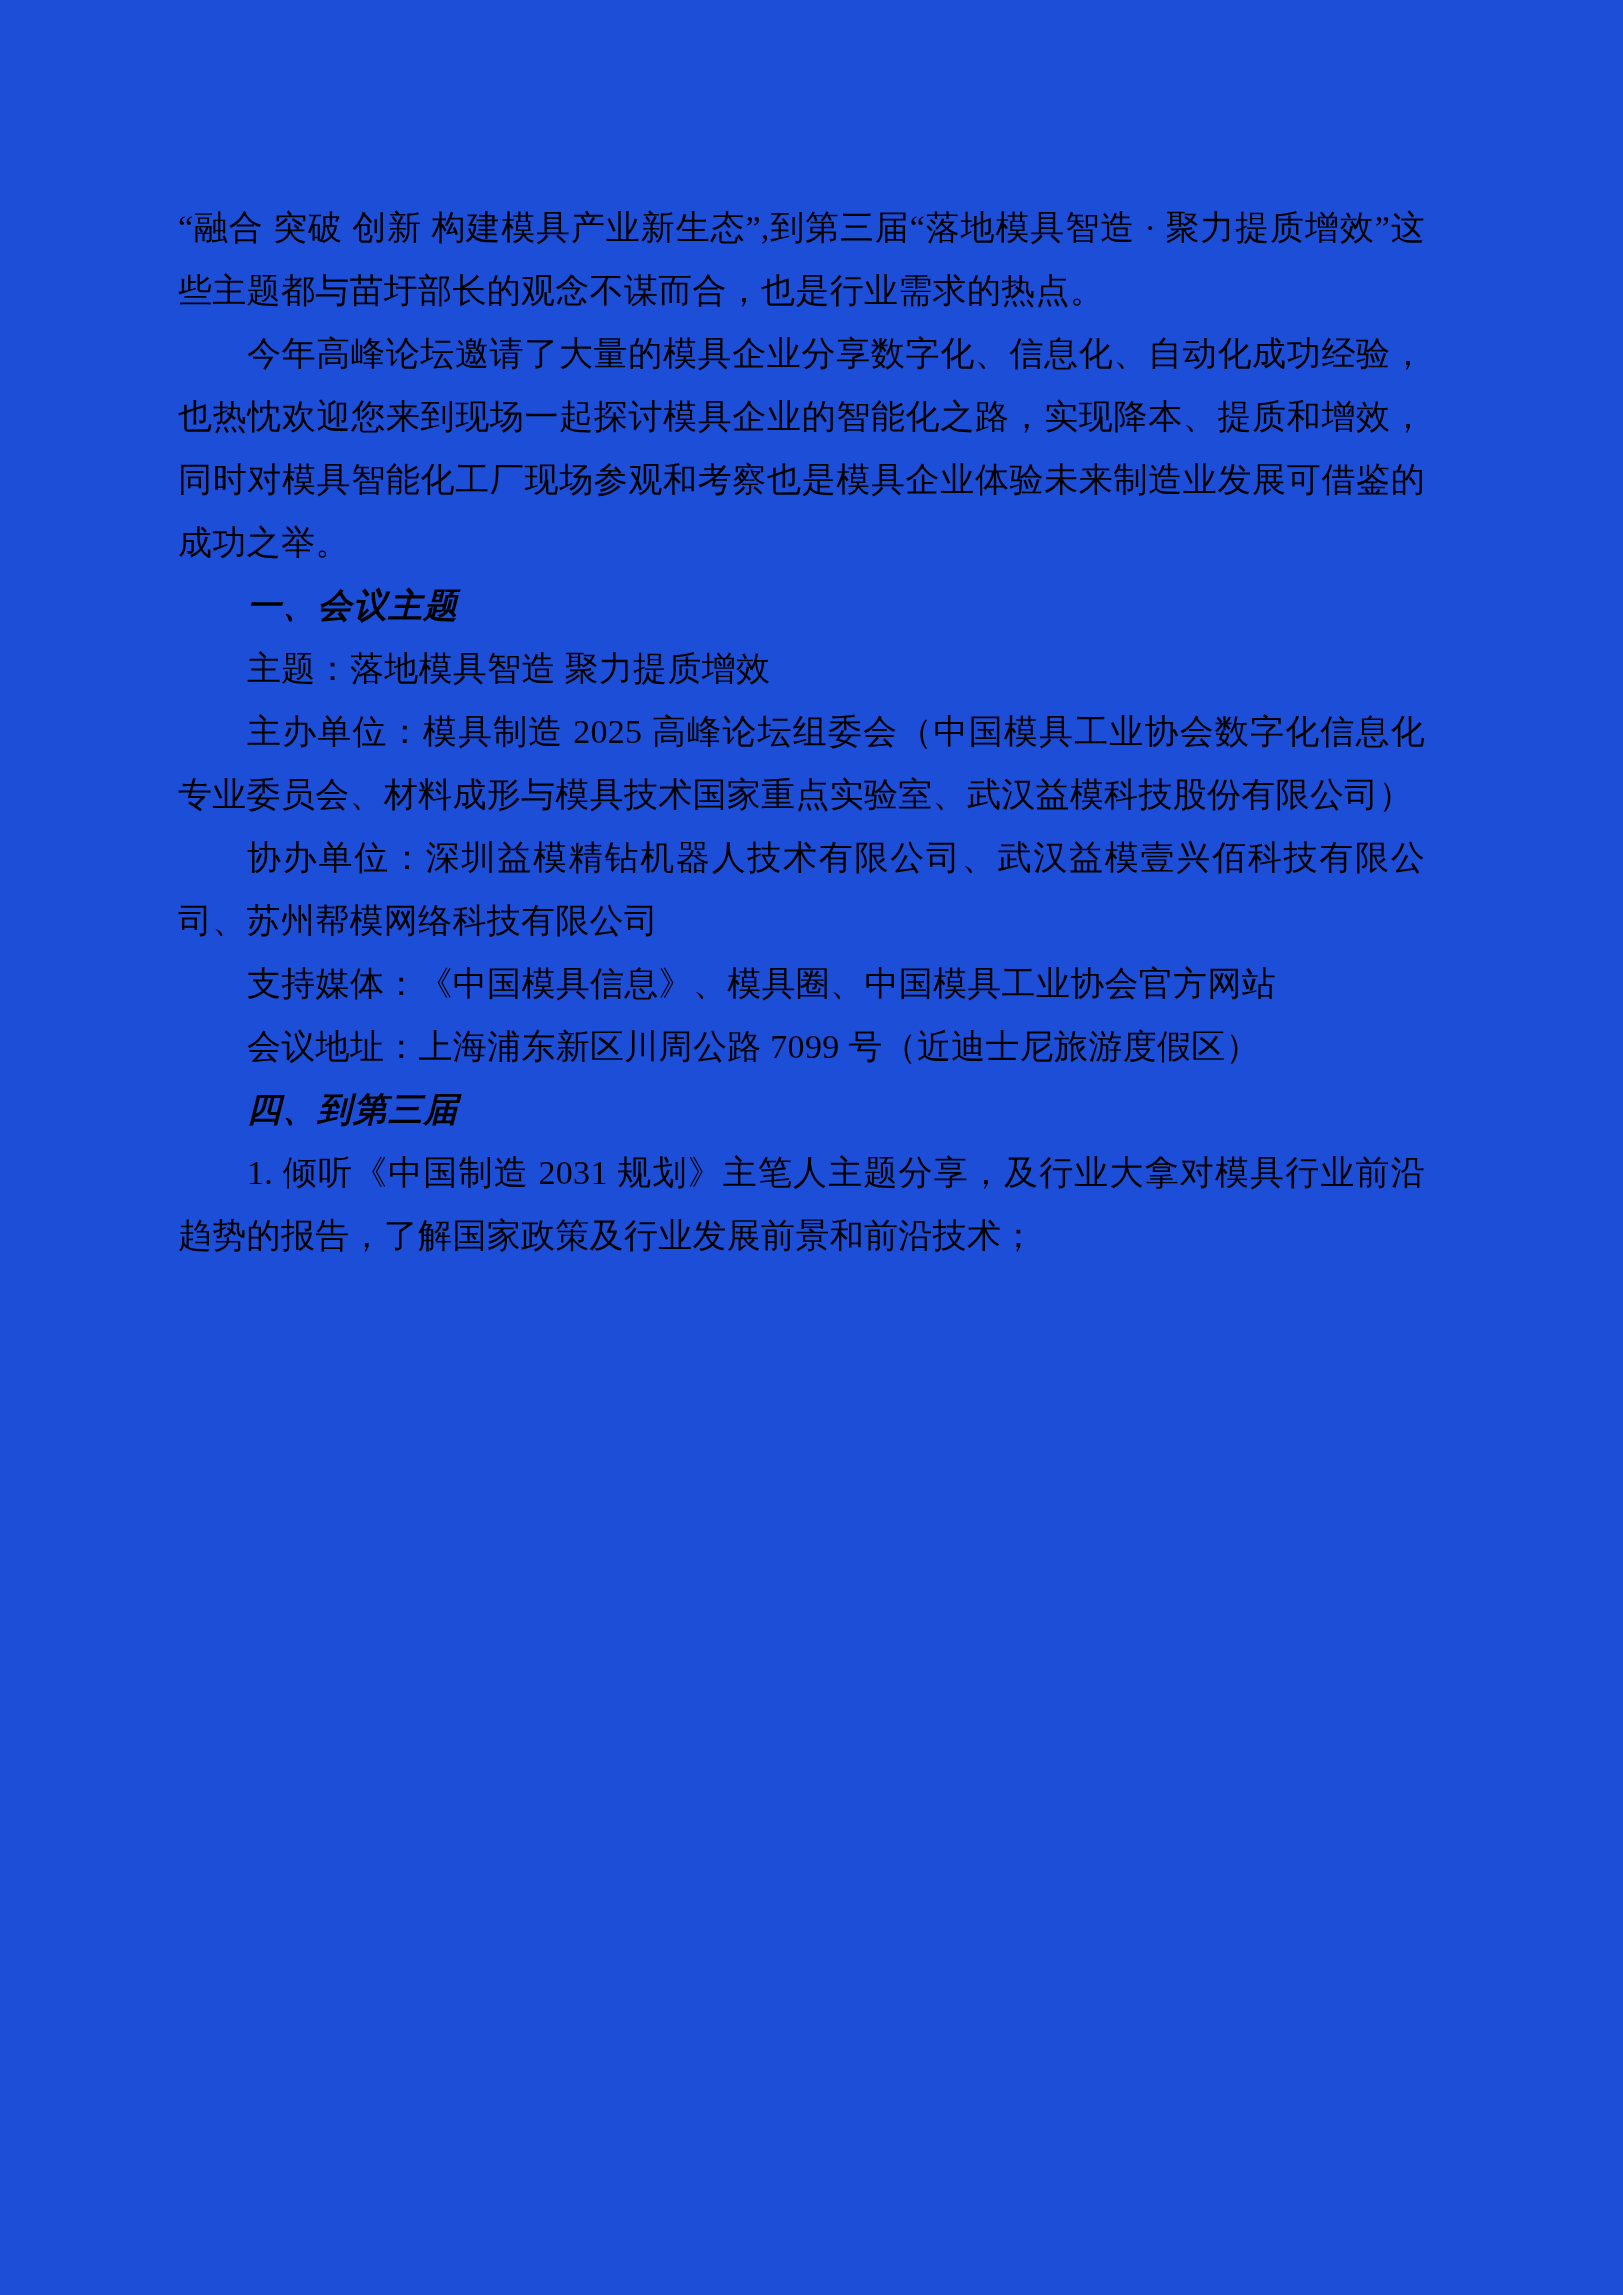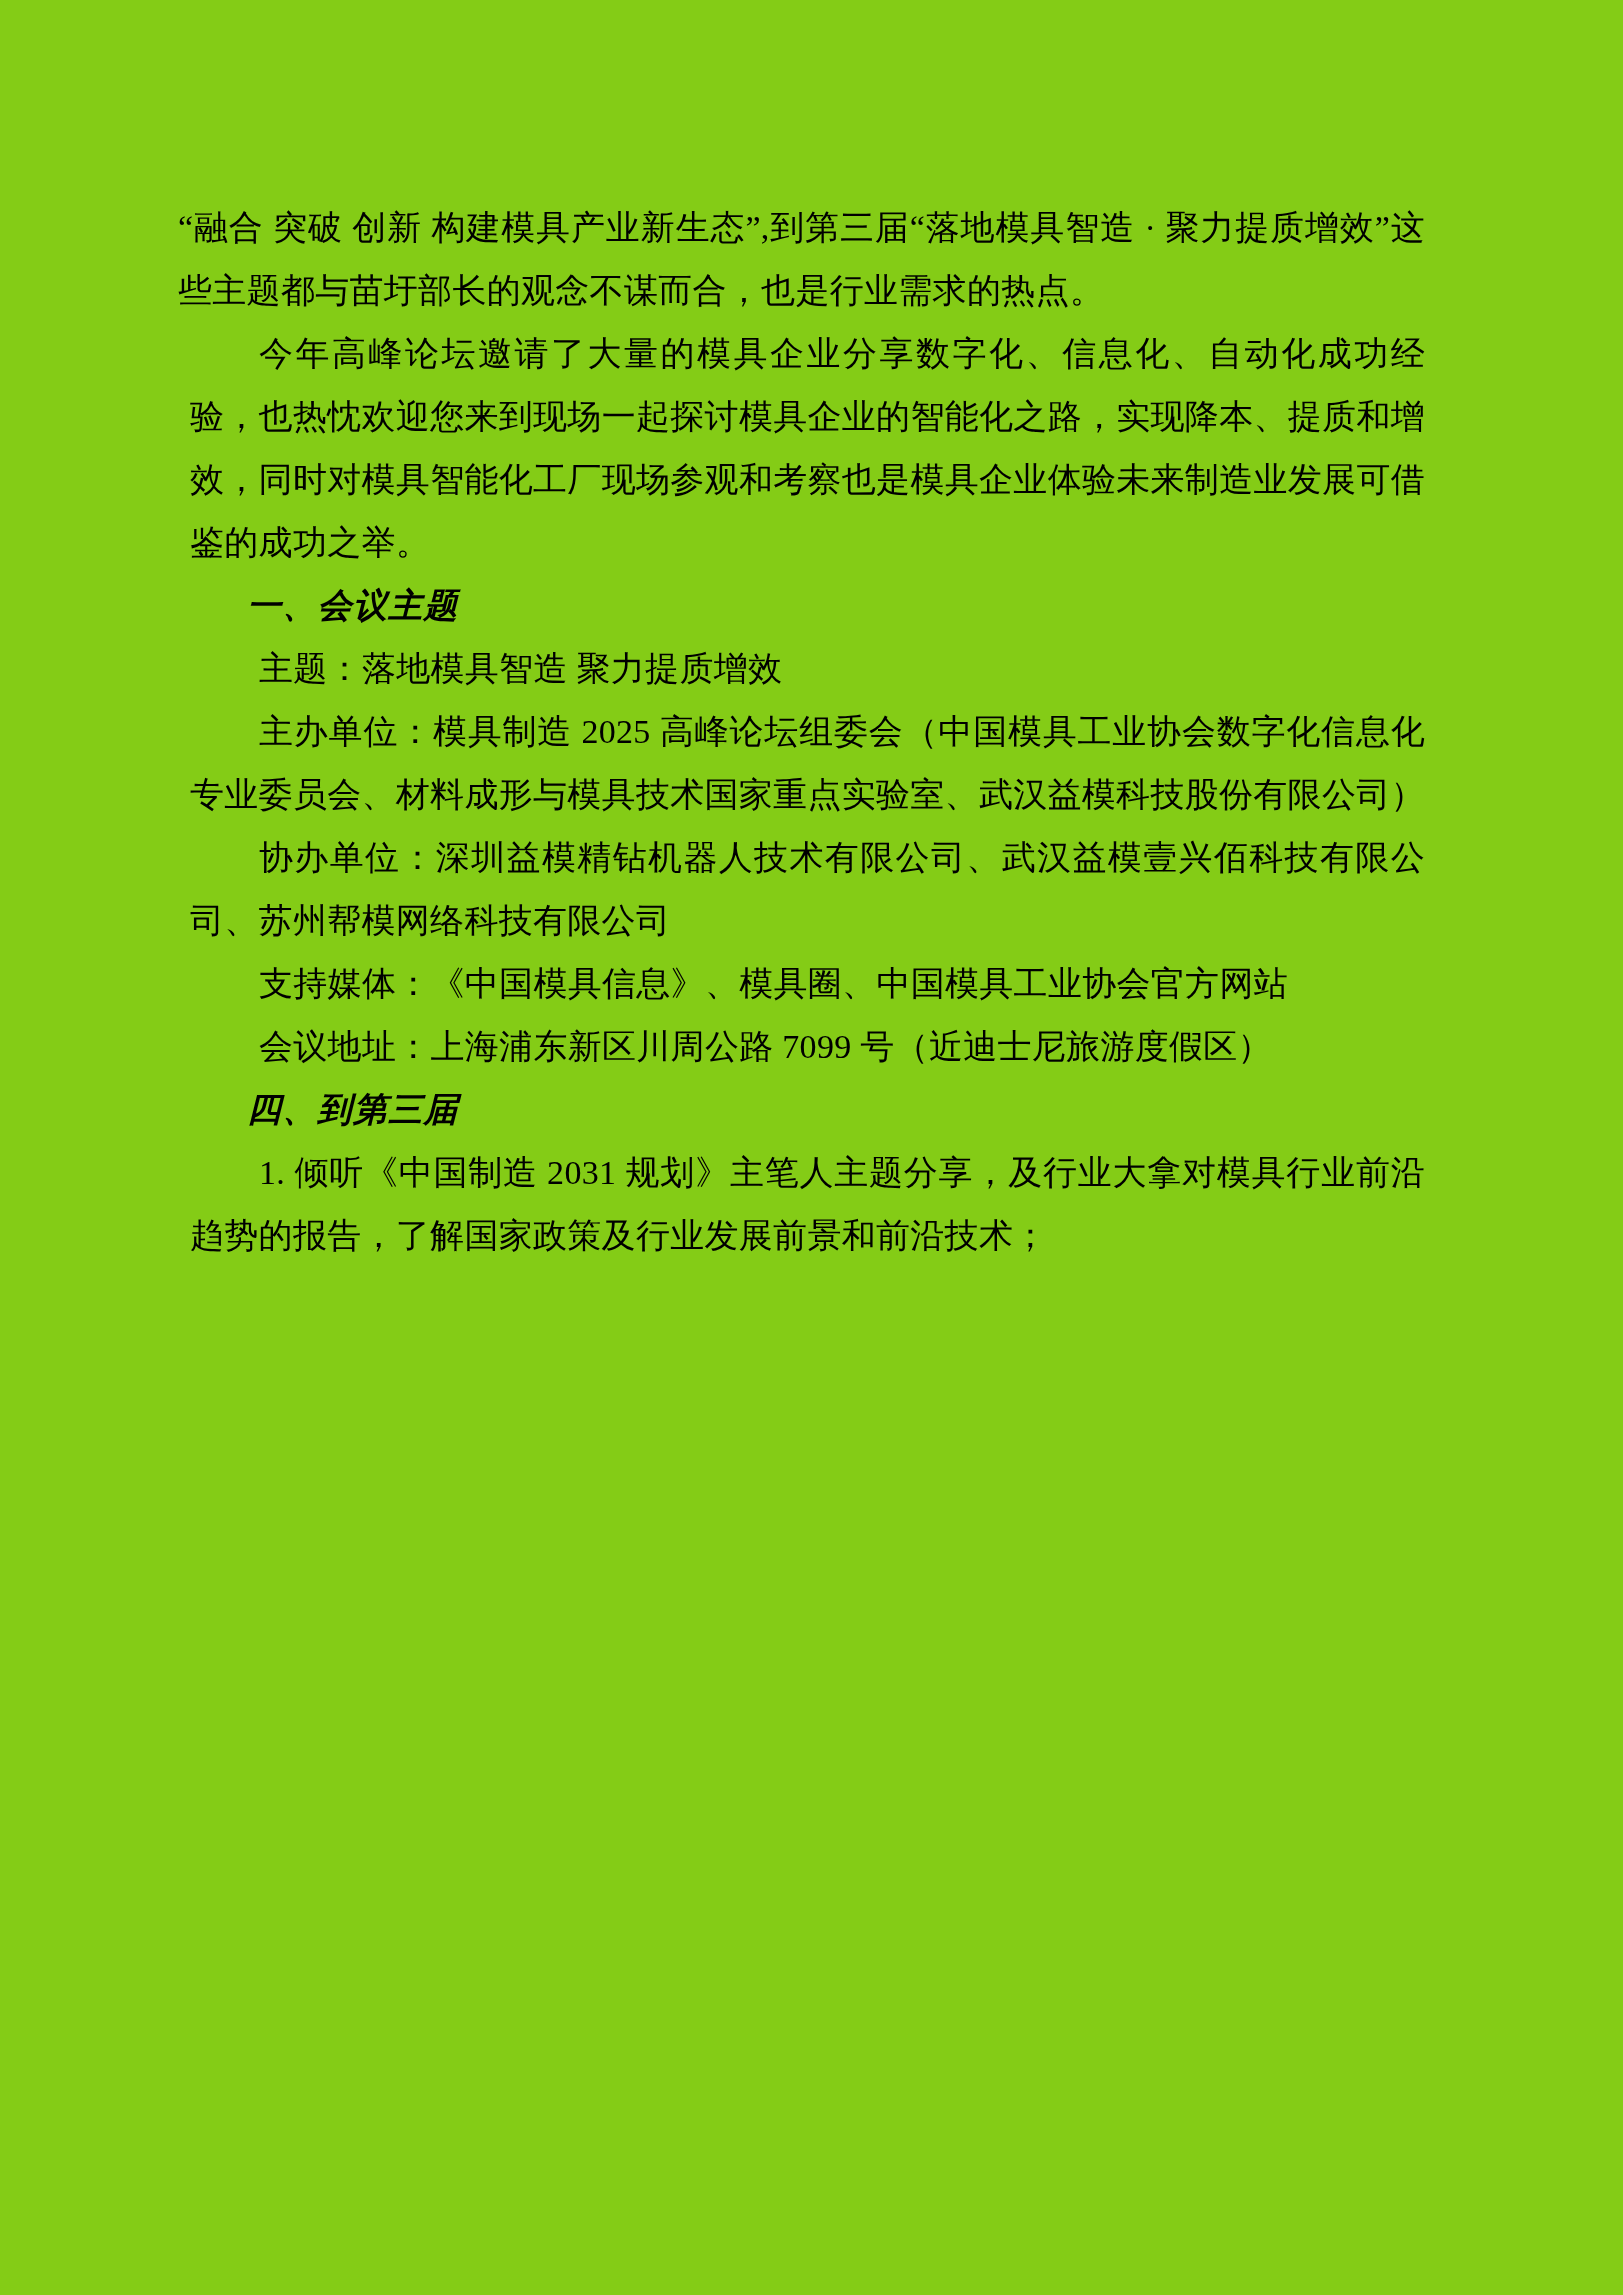--- a/index.html
+++ b/index.html
@@ -8,38 +8,37 @@
     background: #ffffff;
   }
   body {
     font-family: "Liberation Serif", "DejaVu Serif", serif;
     color: #000000;
   }
   .page {
     position: relative;
     width: 1623px;
     height: 2295px;
-    background: #84cc16;
+    background: #1d4ed8;
     box-sizing: border-box;
     padding: 196px 164px 131px 178px;
   }
   .doc-body {
     width: 1247px;
   }
   p {
     margin: 0;
     font-size: 34px;
     line-height: 63px;
     letter-spacing: 0.3px;
     text-align: justify;
     text-justify: inter-ideograph;
   }
   .indent {
     text-indent: 69px;
-    margin-left: 12px;
   }
   .heading {
     margin: 0;
     font-size: 34px;
     line-height: 63px;
     font-weight: bold;
     text-indent: 69px;
     letter-spacing: 1.3px;
     font-style: italic;
   }

